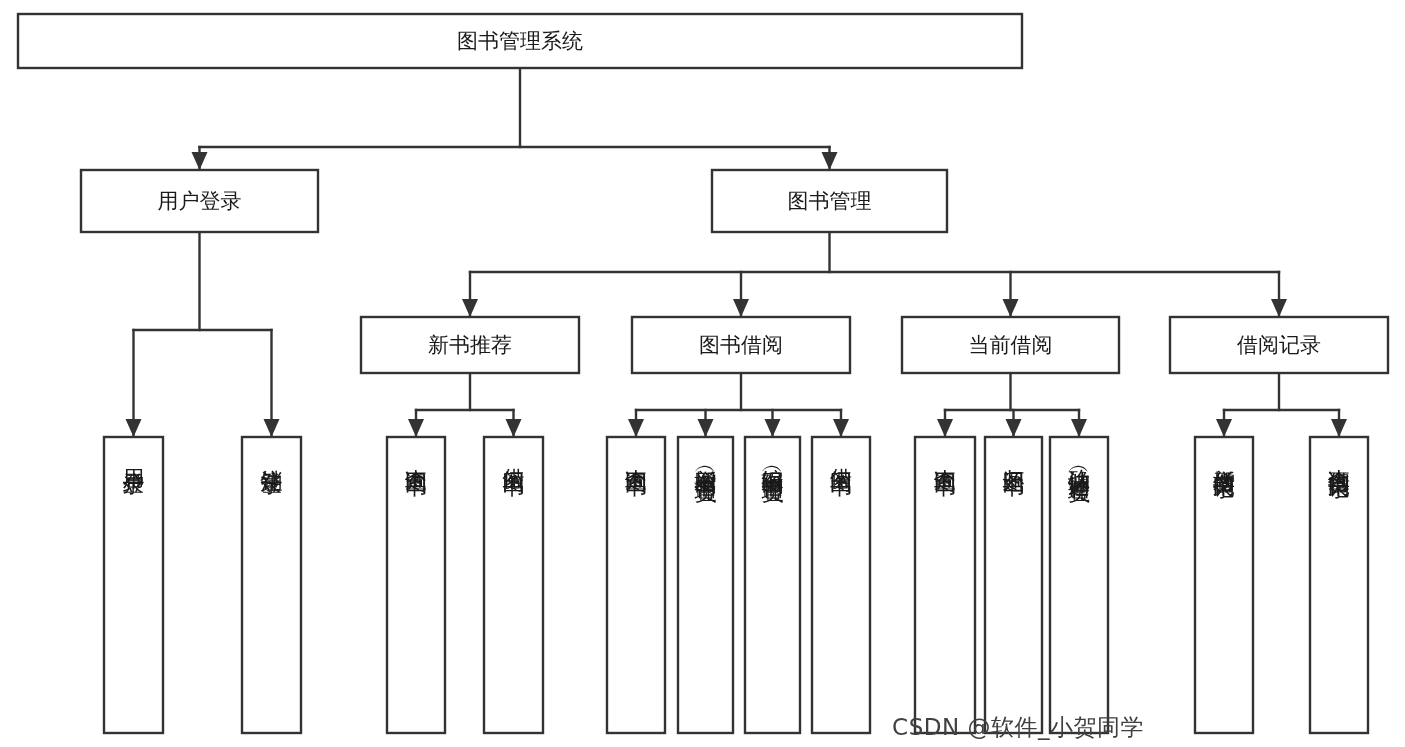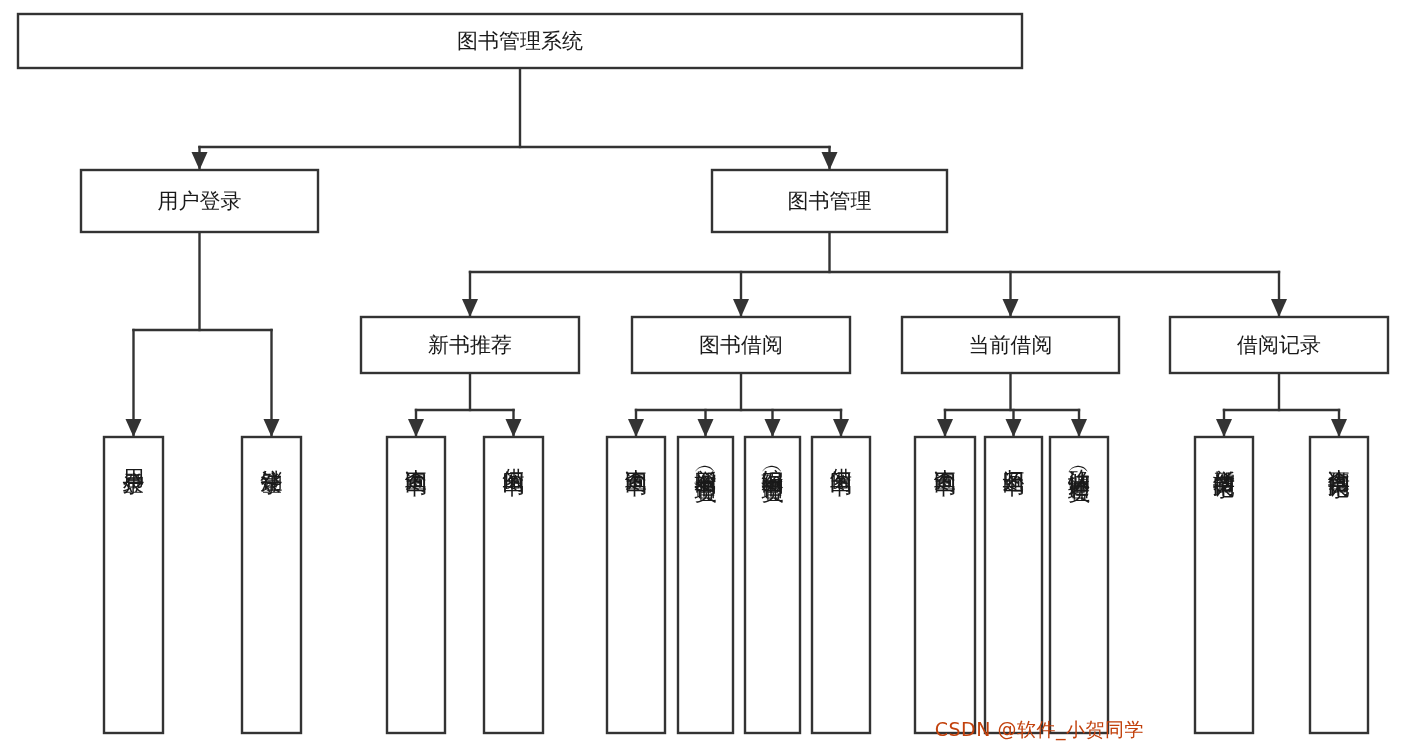--- a/index.html
+++ b/index.html
@@ -65,22 +65,22 @@
     color: #1a1a1a;
     letter-spacing: 2px;
     white-space: nowrap;
     text-align: center;
   }
   .watermark {
     position: absolute;
     right: 8px;
     bottom: 4px;
     font-family: "DejaVu Sans", "Liberation Sans", sans-serif;
-    font-size: 19px;
-    color: #c2410c;
+    font-size: 23px;
+    color: #404040;
     white-space: nowrap;
     letter-spacing: 0.5px;
     text-align: center;
   }
 </style>
 </head>
 <body>
 
 <div id="diagram-root">
 

